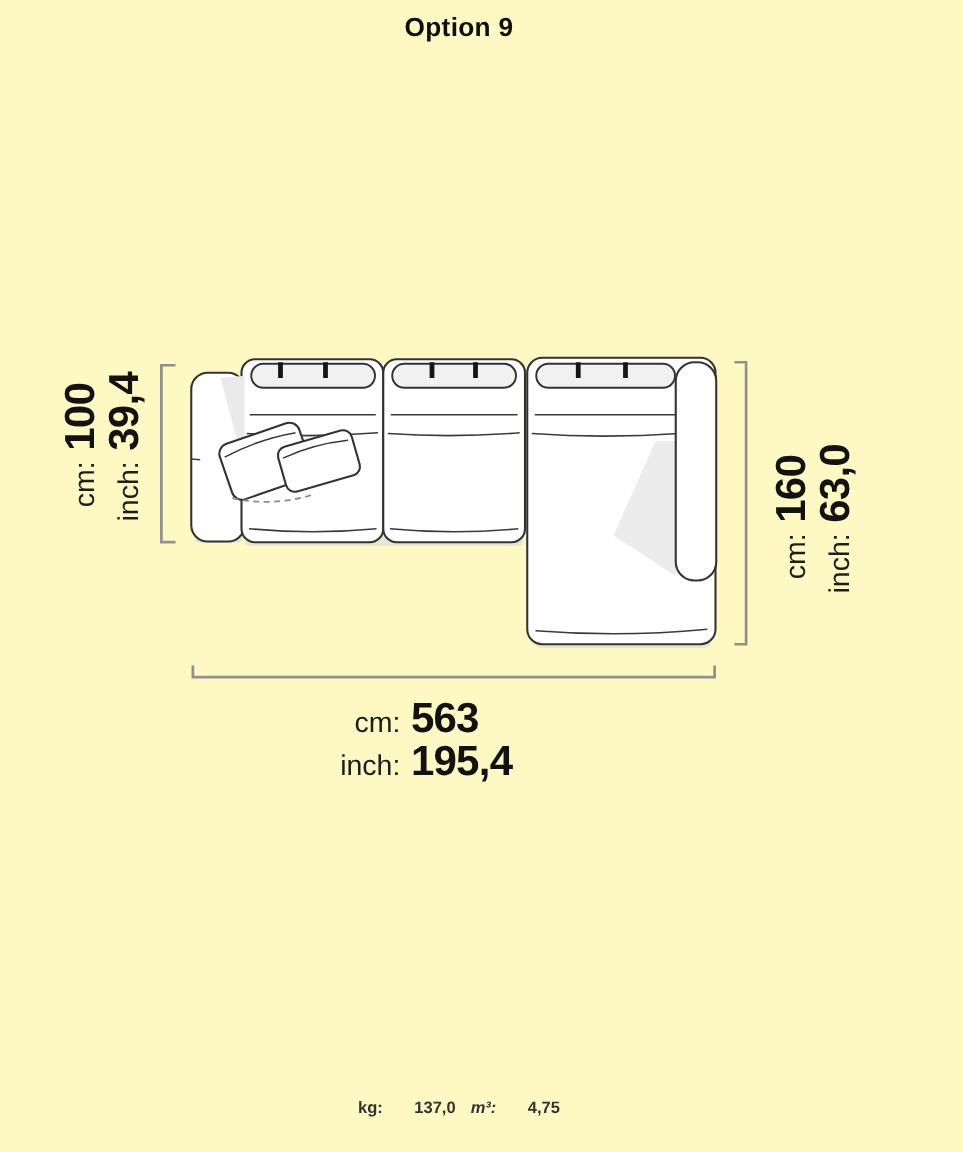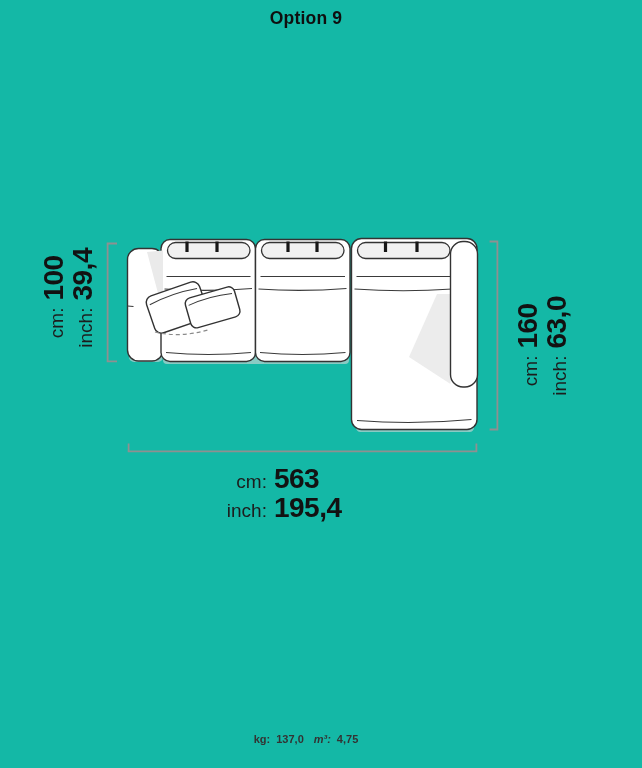--- a/index.html
+++ b/index.html
@@ -1,19 +1,19 @@
 <!DOCTYPE html>
 <html><head>
 <meta charset="utf-8">
 <style>
   html,body{margin:0;padding:0;background:#ffffff;}
   .page{
     position:relative;
     width:642px;height:768px;
-    background:#14b8a6;
+    background:#fef9c3;
     font-family:"Liberation Sans", sans-serif;
     overflow:hidden;
   }
   .page-title{
     position:absolute;top:8px;left:0;width:612px;
     text-align:center;
     font-size:17.5px;font-weight:600;color:#0f0f0f;
     letter-spacing:.2px;
   }
   .drawing{position:absolute;left:0;top:0;width:642px;height:768px;}
@@ -36,21 +36,21 @@
   }
   .dim-left{left:68px;top:302px;transform:translate(-50%,-50%) rotate(-90deg);}
   .dim-right{left:542px;top:350px;transform:translate(-50%,-50%) rotate(-90deg);}
   .dim-bottom{left:280px;top:493px;transform:translate(-50%,-50%);}
 
   .footer-info{
     position:absolute;top:733px;left:0;width:612px;
     display:flex;justify-content:center;align-items:baseline;
     font-size:11px;font-weight:600;color:#333333;
   }
-  .footer-info .sp{margin-left:6px;}
+  .footer-info .sp{margin-left:21px;}
   .footer-info .sp-wide{margin-left:10px;font-style:italic;}
 </style>
 </head>
 <body>
 
 <div class="page">
 
   <div class="page-title">Option 9</div>
 
   <svg class="drawing" viewBox="0 0 642 768" aria-hidden="true">

